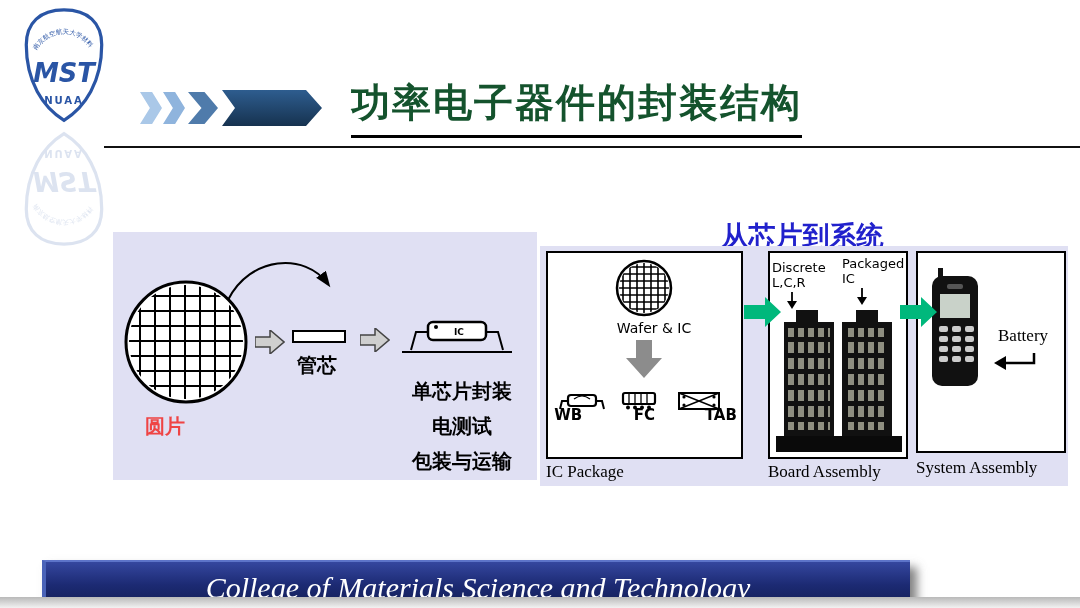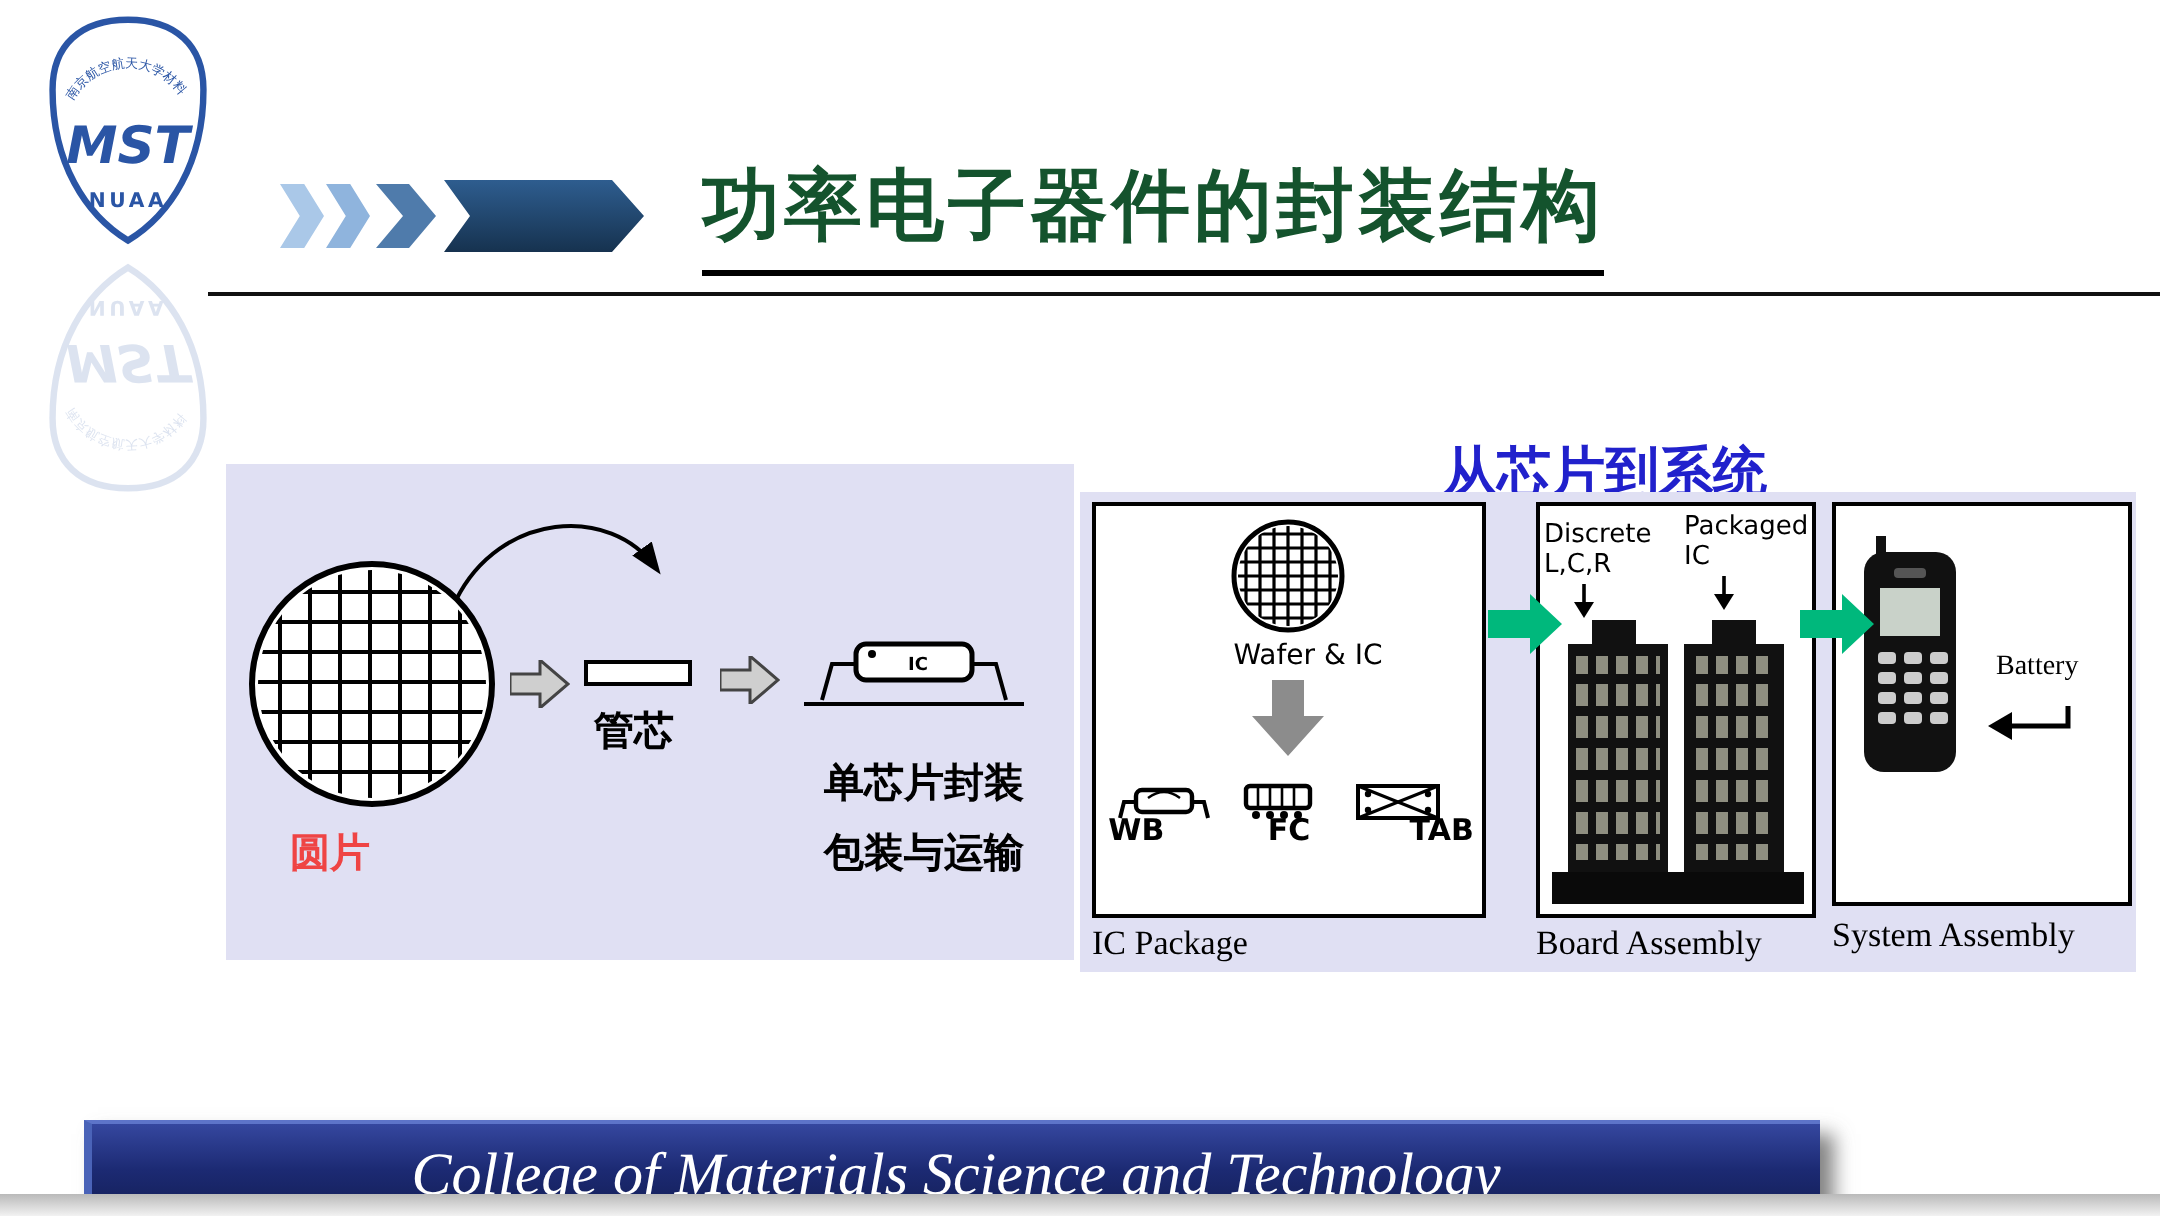--- a/index.html
+++ b/index.html
@@ -67,21 +67,21 @@
 
   .two-line { position:absolute; font-size:13px; line-height:15px; white-space:pre-line; color:#000; }
   .discrete { left:772px; top:260px; }
   .packaged { left:842px; top:256px; }
   .mini-arrow-1 { position:absolute; left:786px; top:292px; }
   .mini-arrow-2 { position:absolute; left:856px; top:288px; }
   .pcb { position:absolute; left:776px; top:308px; }
 
   .phone { position:absolute; left:930px; top:268px; }
   .battery-label { position:absolute; left:998px; top:326px; font-family:"Liberation Serif","DejaVu Serif",serif;
-    font-size:14px; color:#000; }
+    font-size:17px; color:#000; }
   .hook-arrow { position:absolute; left:992px; top:350px; }
 
   
   .footer-bar { position:absolute; left:42px; top:560px; width:868px; height:53px;
     background:linear-gradient(180deg,#35479f 0%,#1c2a73 45%,#111b4e 100%);
     border-top:2px solid #5d74c9; border-left:4px solid #4a63b8;
     box-shadow:7px 7px 9px rgba(90,90,90,.75); }
   .footer-text { width:100%; height:100%; display:flex; align-items:center; justify-content:center;
     font-family:"Liberation Serif","DejaVu Serif",serif; font-style:italic; font-size:30px; color:#ffffff; }
   .bottom-strip { position:absolute; left:0; top:597px; width:1080px; height:11px;
@@ -183,20 +183,21 @@
       <path d="M30,20 H18 L13,38" fill="none" stroke="#000" stroke-width="2"></path>
       <path d="M88,20 H100 L105,38" fill="none" stroke="#000" stroke-width="2"></path>
       <rect x="30" y="10" width="58" height="18" rx="5" fill="#fff" stroke="#000" stroke-width="2.5"></rect>
       <circle cx="38" cy="15" r="2" fill="#000"></circle>
       <text x="61" y="23" text-anchor="middle" font-size="9" font-weight="bold" fill="#000">IC</text>
     </svg>
   </div>
 
   <div class="left-notes">
     <div>单芯片封装</div>
+    <div>电测试</div>
     <div>包装与运输</div>
   </div>
 
   <div class="blue-title right-title">从芯片到系统</div>
   <div class="right-bg"></div>
 
   <div class="rbox box1"></div>
   <div class="wafer-r">
     <svg width="60" height="60" viewBox="0 0 60 60">
       <defs>

